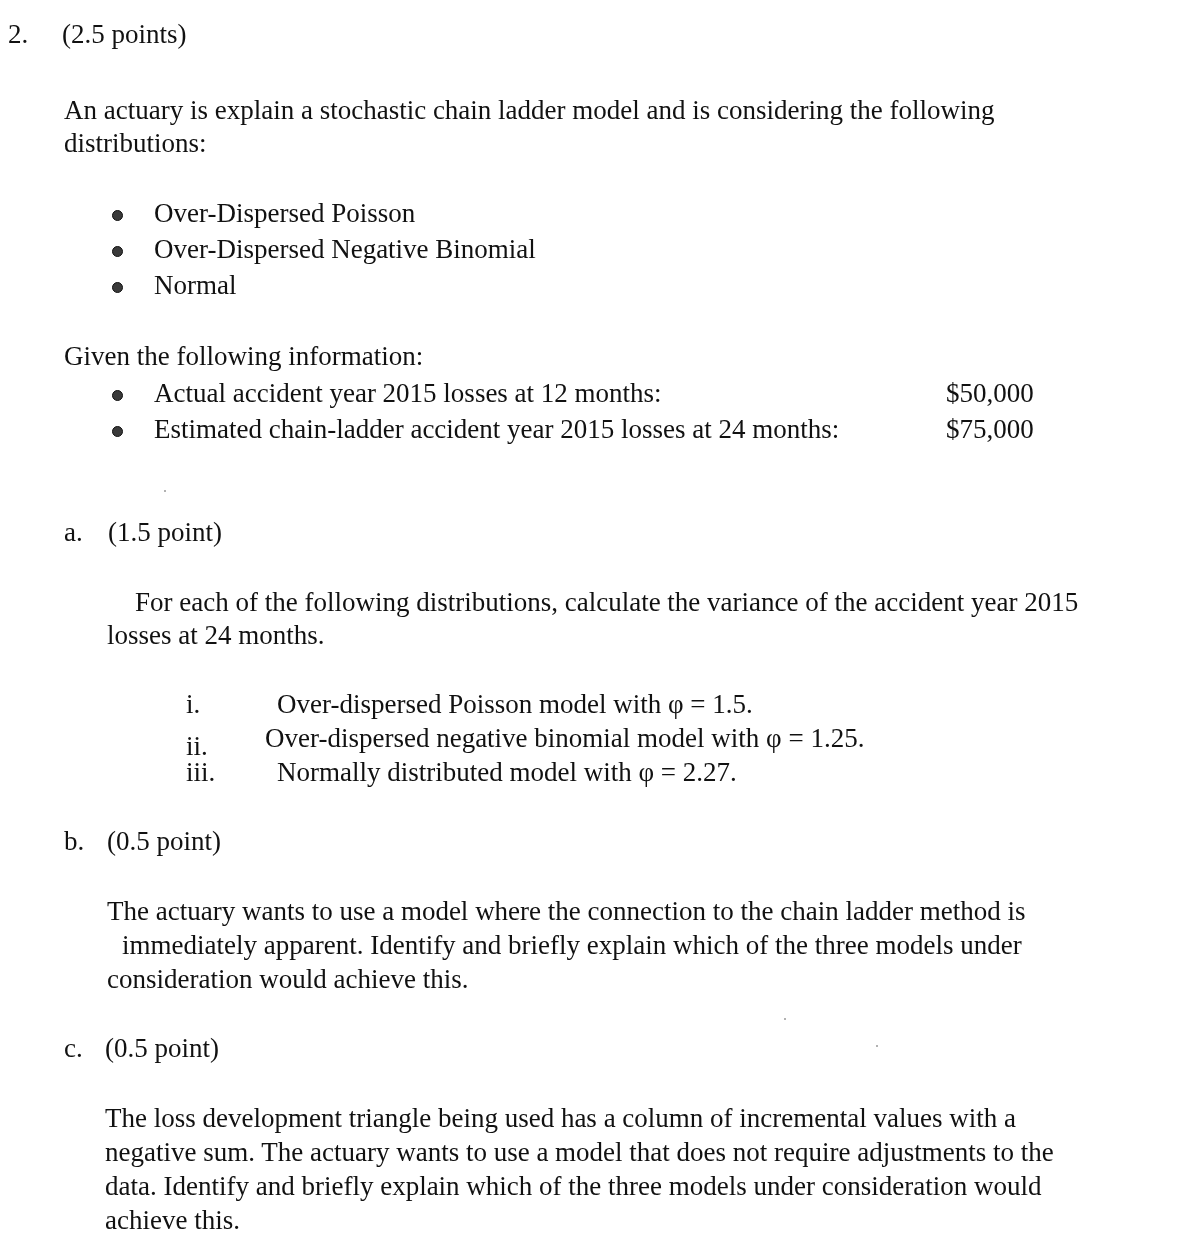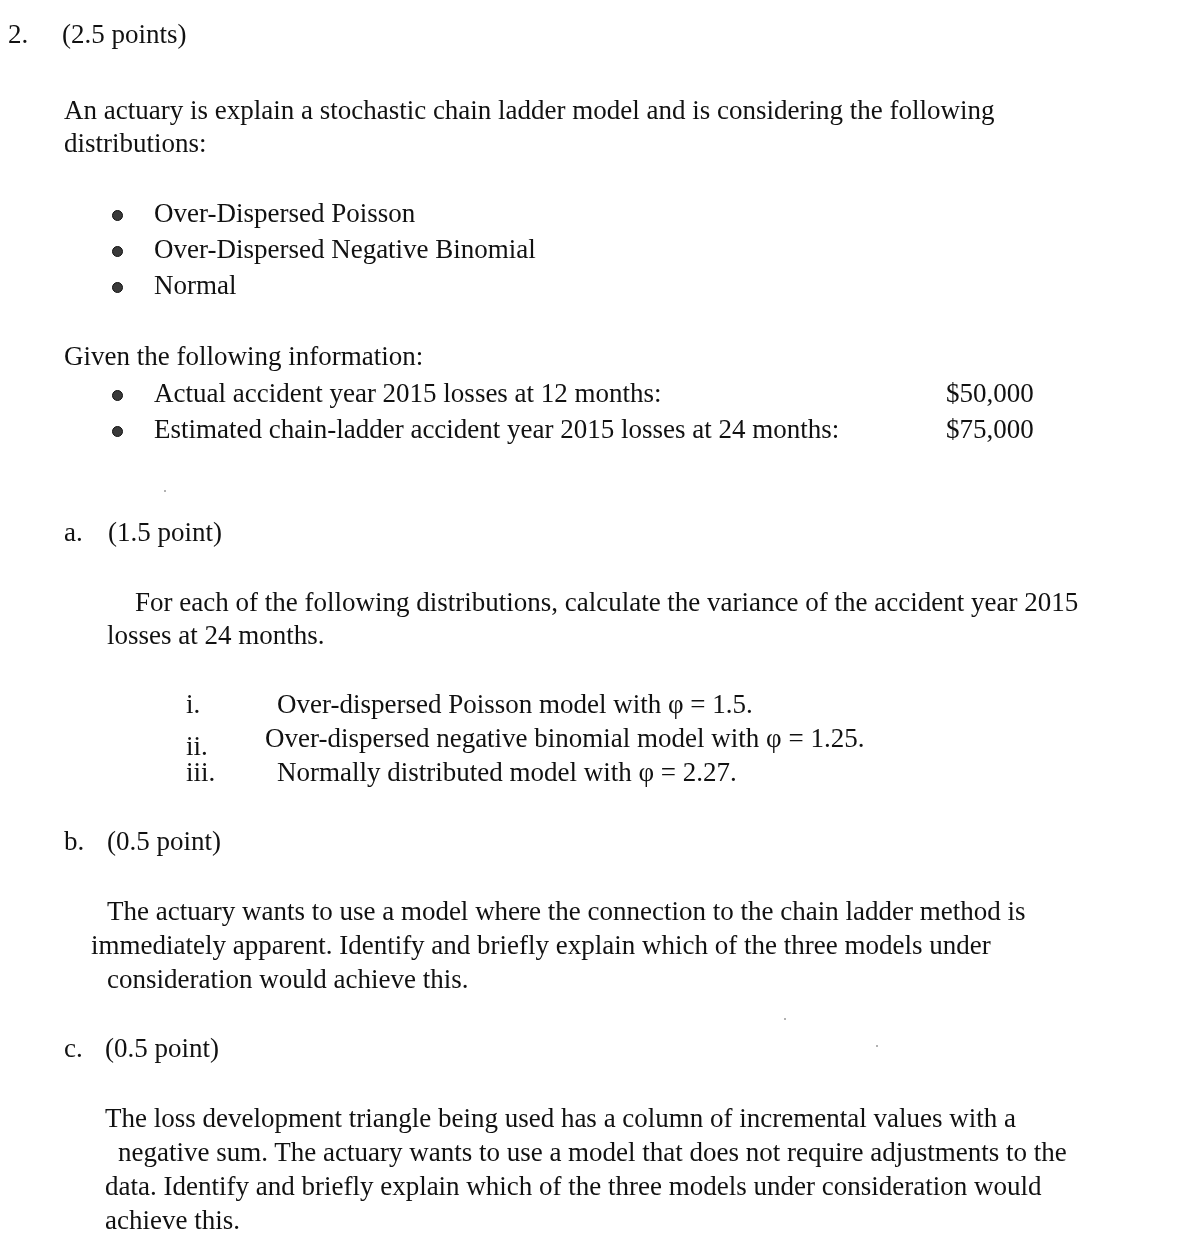--- a/index.html
+++ b/index.html
@@ -57,24 +57,24 @@
   <div class="abs" style="left:277px; top:688px;">Over-dispersed Poisson model with φ = 1.5.</div>
   <div class="abs" style="left:186px; top:722px;margin-top:8px;">ii.</div>
   <div class="abs" style="left:265px; top:722px;">Over-dispersed negative binomial model with φ = 1.25.</div>
   <div class="abs" style="left:186px; top:756px;">iii.</div>
   <div class="abs" style="left:277px; top:756px;">Normally distributed model with φ = 2.27.</div>
 </div>
 
 <div class="abs" style="left:64px; top:825px;">b.</div>
 <div class="abs" style="left:107px; top:825px;">(0.5 point)</div>
 <div class="abs" style="left:107px; top:895px;">The actuary wants to use a model where the connection to the chain ladder method is</div>
-<div class="abs" style="left:91px; top:929px;">immediately apparent. Identify and briefly explain which of the three models under</div>
+<div class="abs" style="left:122px; top:929px;">immediately apparent. Identify and briefly explain which of the three models under</div>
 <div class="abs" style="left:107px; top:963px;">consideration would achieve this.</div>
 
 <div class="speck" style="left:784px; top:1018px;"></div>
 <div class="speck" style="left:876px; top:1045px;"></div>
 
 <div class="abs" style="left:64px; top:1032px;">c.</div>
 <div class="abs" style="left:105px; top:1032px;">(0.5 point)</div>
 <div class="abs" style="left:105px; top:1102px;">The loss development triangle being used has a column of incremental values with a</div>
-<div class="abs" style="left:118px; top:1136px;">negative sum. The actuary wants to use a model that does not require adjustments to the</div>
+<div class="abs" style="left:105px; top:1136px;">negative sum. The actuary wants to use a model that does not require adjustments to the</div>
 <div class="abs" style="left:105px; top:1170px;">data. Identify and briefly explain which of the three models under consideration would</div>
 <div class="abs" style="left:105px; top:1204px;">achieve this.</div>
 
 </body></html>

